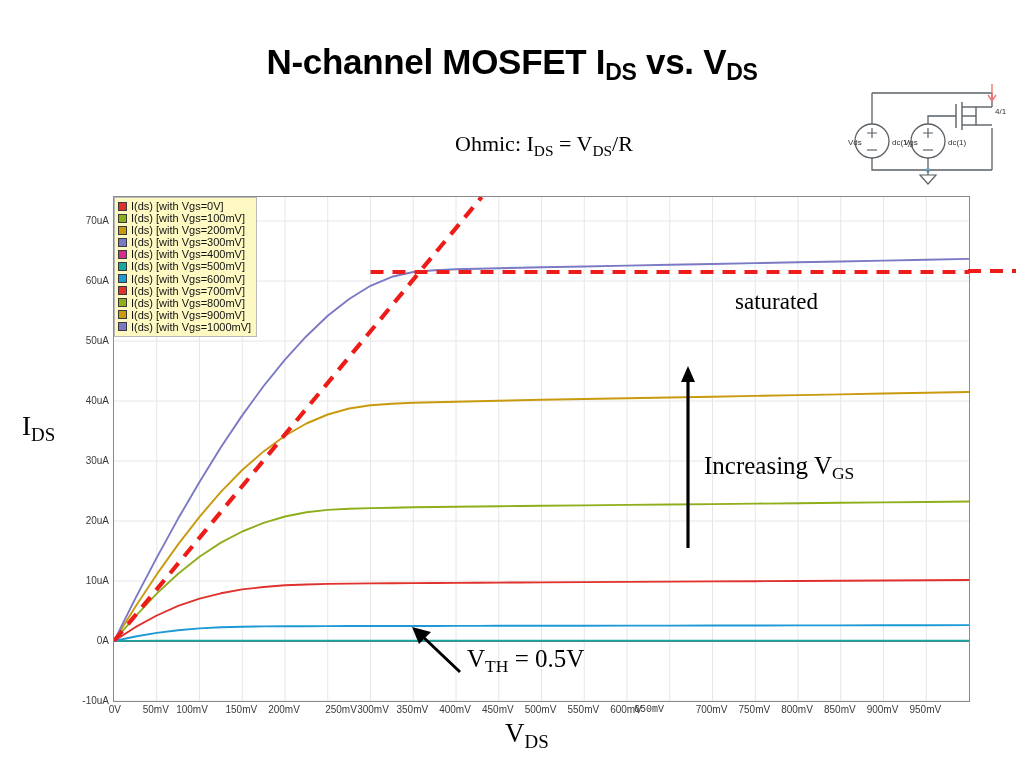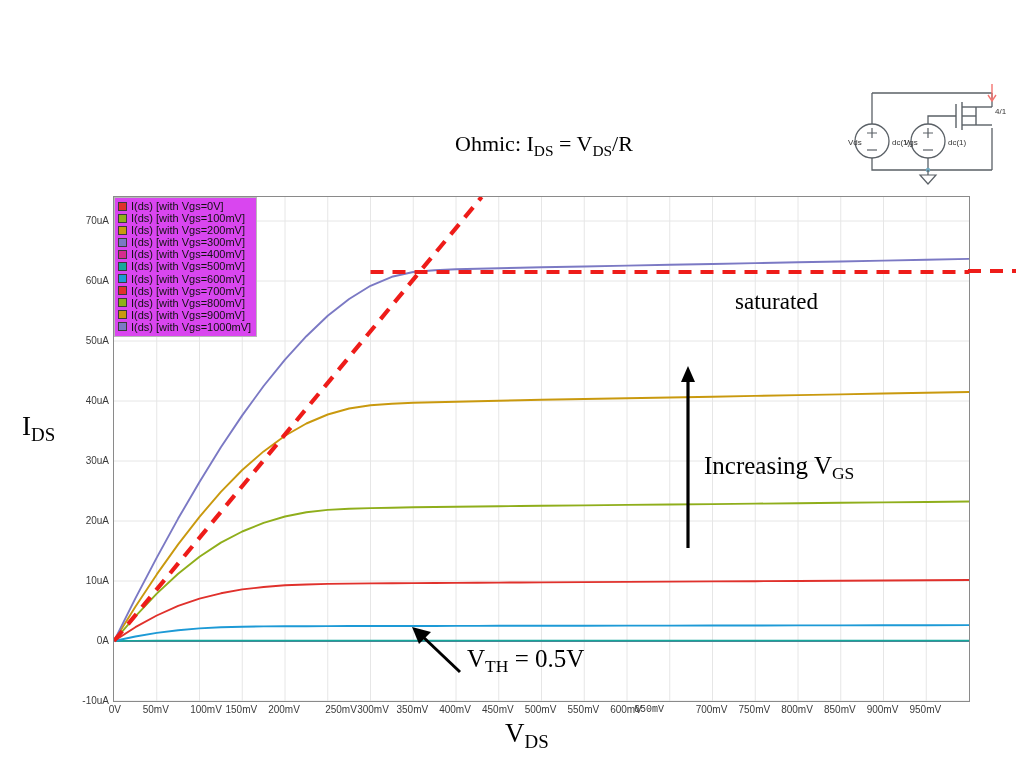--- a/index.html
+++ b/index.html
@@ -34,21 +34,21 @@
   
   #plot{
     position:absolute;left:113px;top:196px;width:857px;height:506px;
     background:#ffffff;border:1px solid #8a8a8a;box-sizing:border-box;
   }
   #plot-svg{position:absolute;left:0;top:0;}
 
   
   #legend{
     position:absolute;left:114px;top:197px;
-    background:#d946ef;border:1px solid #b9b9b9;
+    background:#fef9c3;border:1px solid #b9b9b9;
     padding:2px 5px 3px 3px;
     font-family:"Liberation Sans",sans-serif;
     font-size:11px;color:#111;line-height:12.1px;text-align:right;
   }
   .leg-row{display:flex;align-items:center;height:12.1px;white-space:nowrap;}
   .leg-sw{
     width:9px;height:9px;margin-right:4px;flex:none;
     border:1px solid #3a3a3a;box-sizing:border-box;
   }
 
@@ -67,20 +67,23 @@
   #xtick-host{position:absolute;left:113px;top:704px;width:857px;height:16px;}
 
   
   #circuit{position:absolute;left:836px;top:76px;width:180px;height:110px;}
 </style>
 </head>
 <body>
 
 <div id="slide">
 
+  <div class="title" id="chart-title">
+    <span>N-channel MOSFET I</span><sub>DS</sub><span> vs. V</span><sub>DS</sub>
+  </div>
 
   <div id="circuit">
     <svg width="180" height="110" viewBox="0 0 180 110">
       <g stroke="#5a6066" stroke-width="1.3" fill="none">
 
         <path d="M36 17 L156 17"></path>
 
         <path d="M36 17 L36 48"></path>
         <path d="M36 82 L36 94 L156 94"></path>
 
@@ -190,21 +193,21 @@
       <div class="ytick" style="top: 204px;">40uA</div>
       <div class="ytick" style="top: 264px;">30uA</div>
       <div class="ytick" style="top: 324px;">20uA</div>
       <div class="ytick" style="top: 384px;">10uA</div>
       <div class="ytick" style="top: 444px;">0A</div>
       <div class="ytick" style="top: 504px;">-10uA</div>
     </div>
   <div id="xtick-host">
       <div class="xtick" style="left: 0px; transform: translateX(-35%);">0V</div>
       <div class="xtick" style="left: 42.8px;">50mV</div>
-      <div class="xtick" style="left: 93px;">100mV</div>
+      <div class="xtick" style="left: 79px;">100mV</div>
       <div class="xtick" style="left: 128.3px;">150mV</div>
       <div class="xtick" style="left: 171px;">200mV</div>
       <div class="xtick" style="left: 228px;">250mV</div>
       <div class="xtick" style="left: 260px;">300mV</div>
       <div class="xtick" style="left: 299.3px;">350mV</div>
       <div class="xtick" style="left: 342px;">400mV</div>
       <div class="xtick" style="left: 384.8px;">450mV</div>
       <div class="xtick" style="left: 427.5px;">500mV</div>
       <div class="xtick" style="left: 470.3px;">550mV</div>
       <div class="xtick" style="left: 513px;">600mV</div>

